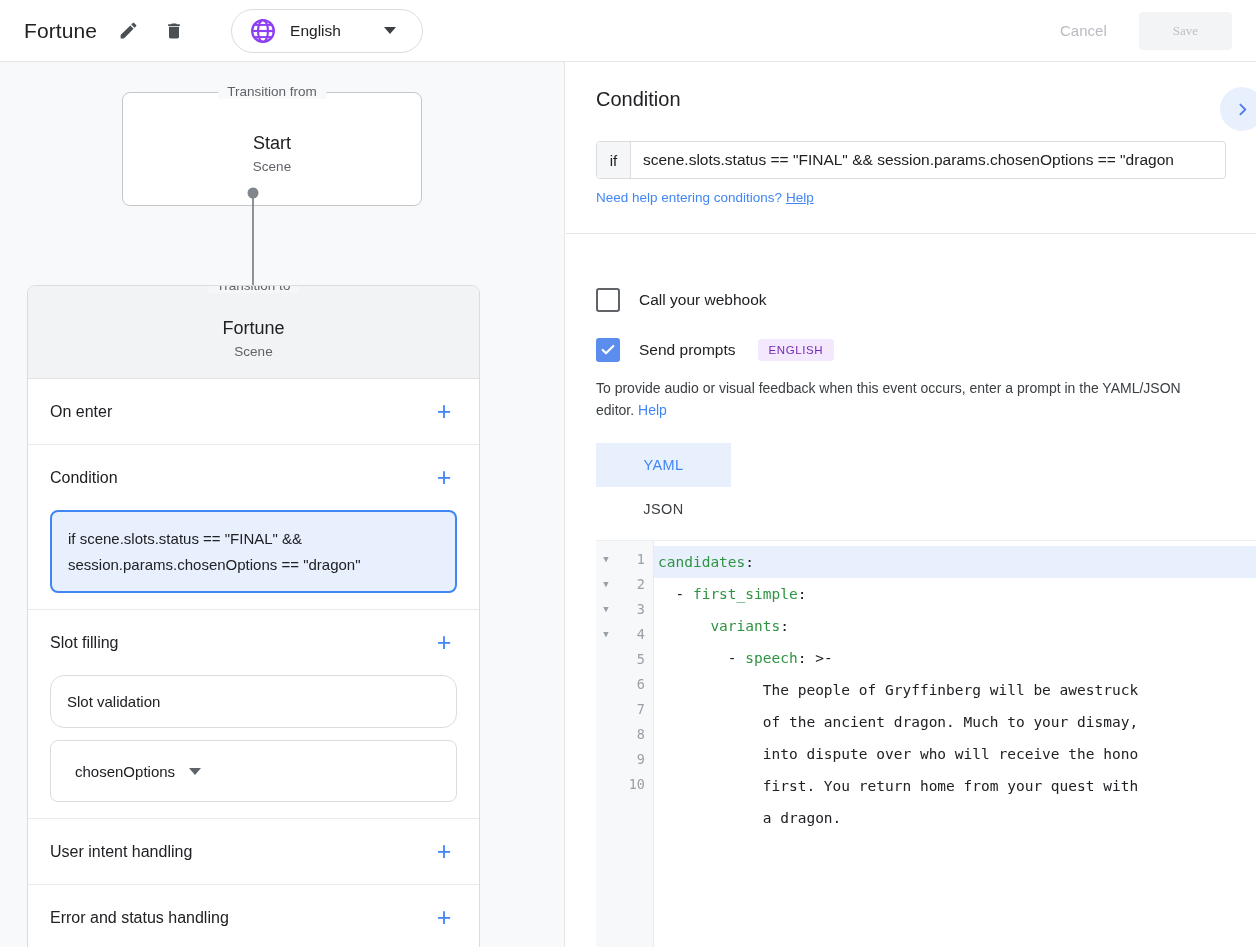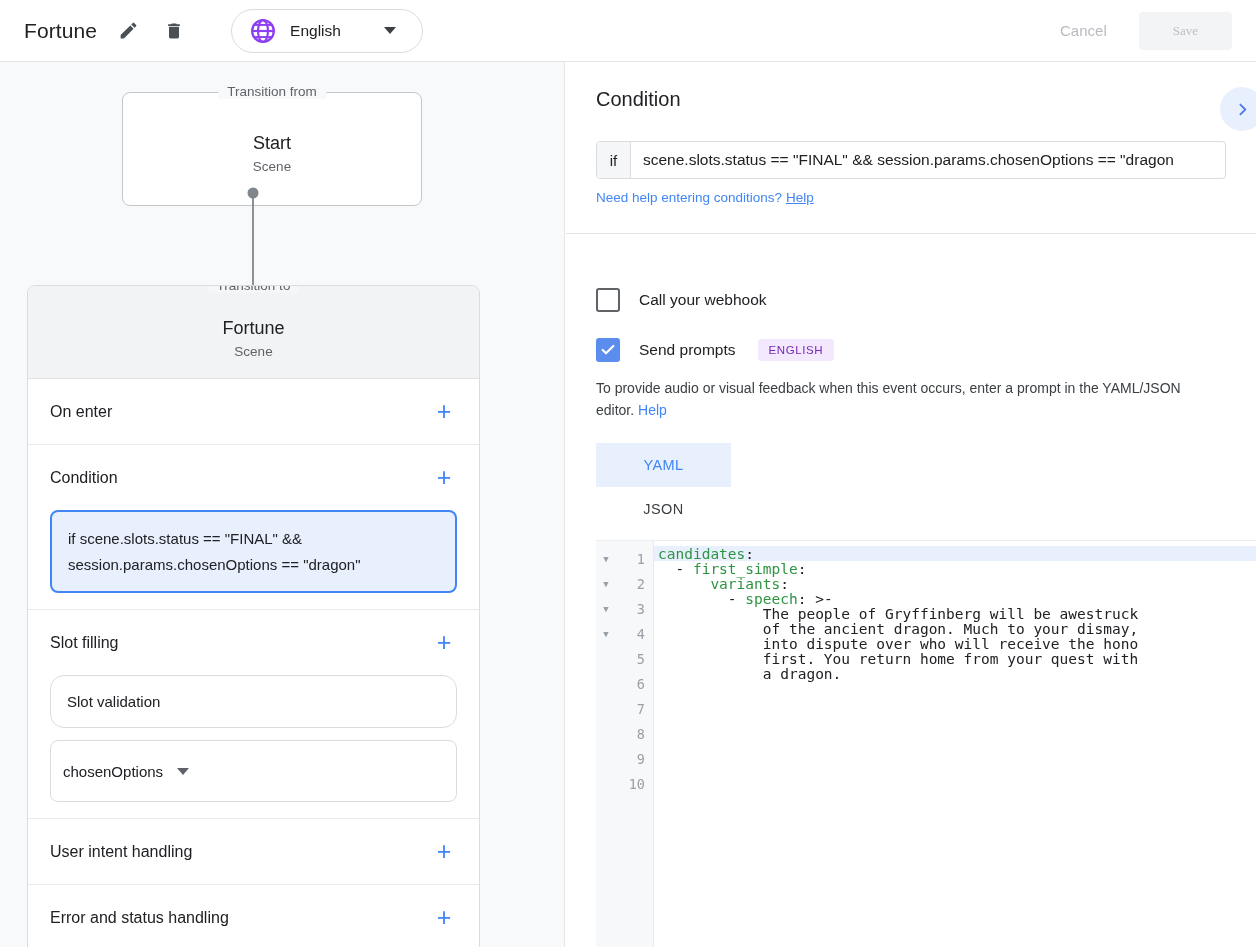--- a/index.html
+++ b/index.html
@@ -207,21 +207,21 @@
     font-size: 15px;
     color: #202124;
     margin-bottom: 12px;
     min-height: 53px;
     display: flex; align-items: center;
   }
   .select-chip {
     border: 1px solid #dadce0;
     background: #ffffff;
     border-radius: 8px;
-    padding: 15px 12px;
+    padding: 15px 24px;
     min-height: 62px;
     display: flex; align-items: center;
     cursor: pointer;
   }
   .select-chip span.lbl { font-size: 15px; color: #202124; }
   .sel-caret {
     margin-left: 14px;
     width: 0; height: 0;
     border-left: 6px solid transparent;
     border-right: 6px solid transparent;
@@ -376,21 +376,21 @@
   }
   .lnum { flex: 1 1 auto; text-align: right; padding-right: 8px; }
 
   #code {
     flex: 1 1 auto;
     padding-top: 5px;
     position: relative;
     overflow: hidden;
   }
   .cl {
-    height: 15px;
+    height: 32px;
     display: flex; align-items: center;
     font-family: "DejaVu Sans Mono", monospace;
     font-size: 14.5px;
     color: #202124;
     white-space: pre;
     padding-left: 4px;
   }
   .cl.hl { background: #e8f0fe; }
   .key { color: #2e9442; }
   .punct { color: #202124; }

